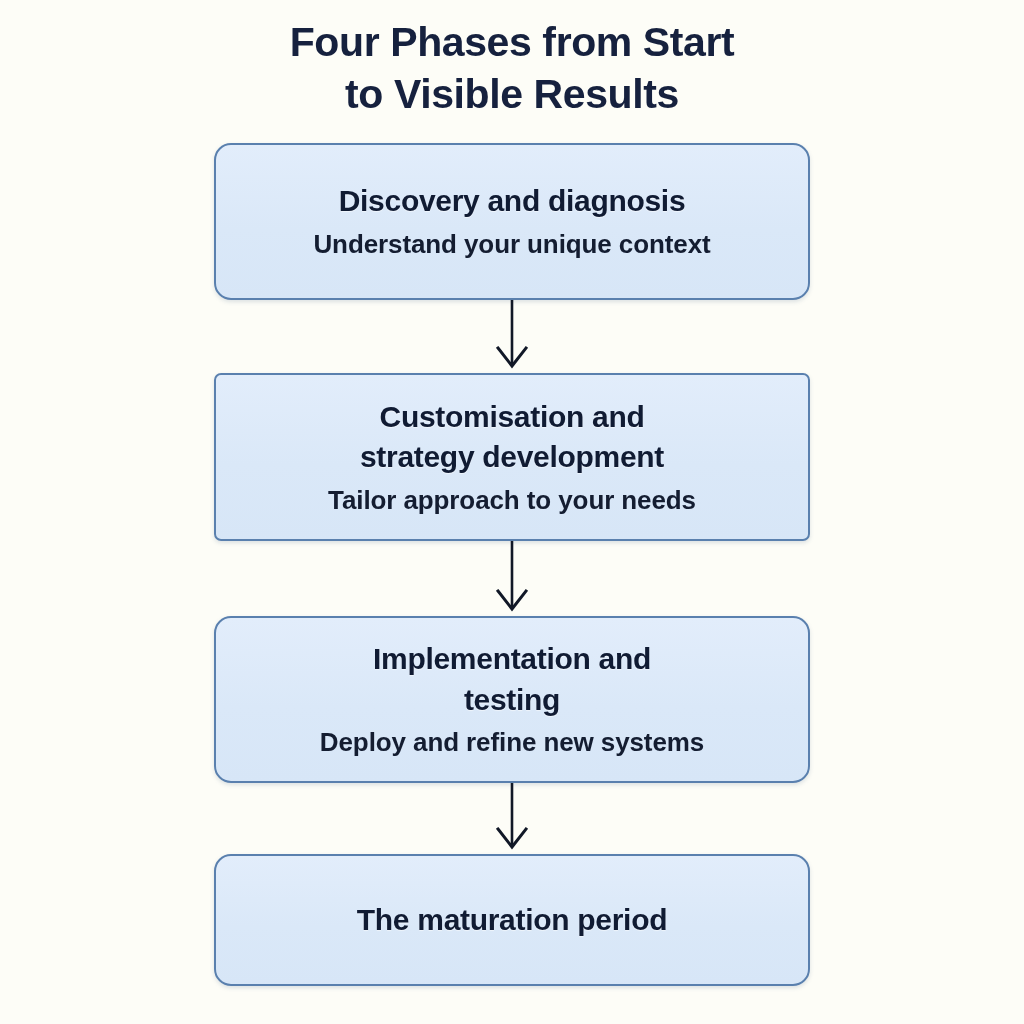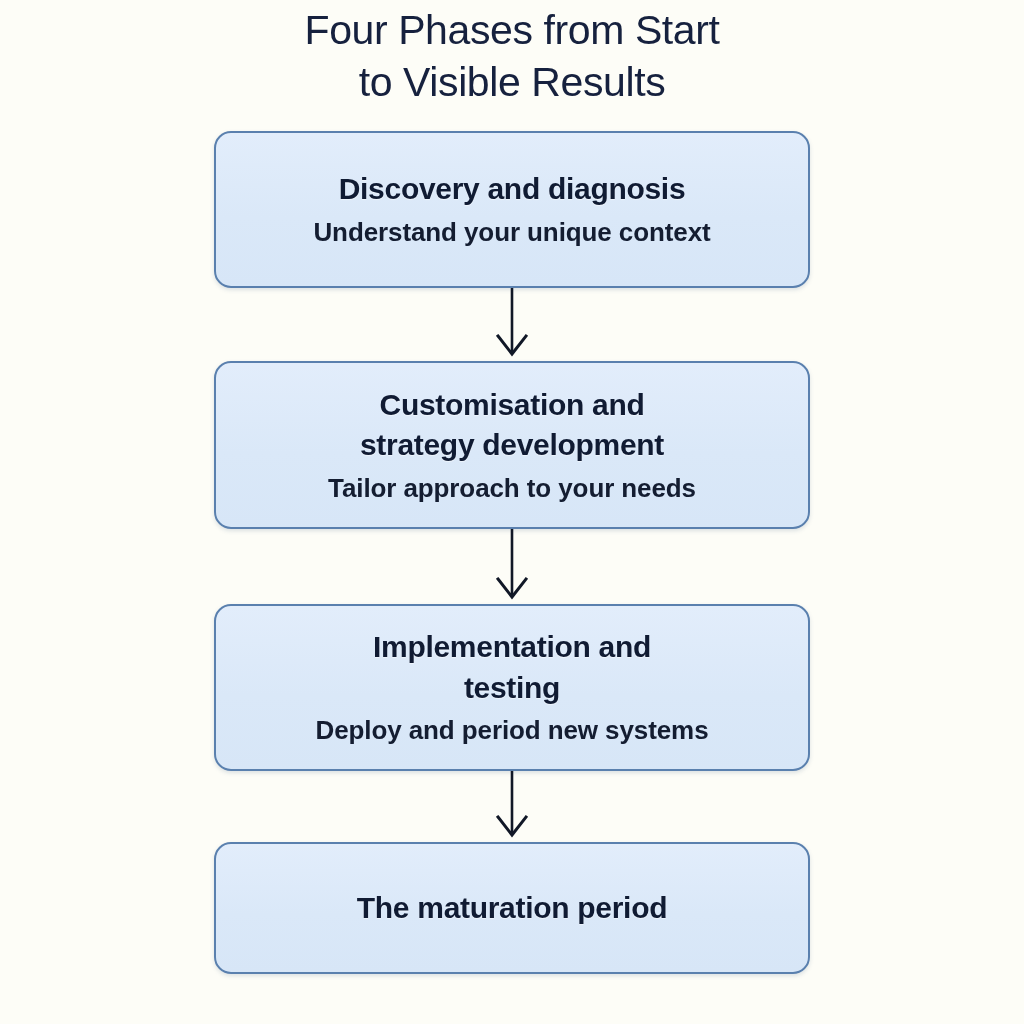--- a/index.html
+++ b/index.html
@@ -21,24 +21,24 @@
     height: 1024px;
     box-sizing: border-box;
     display: flex;
     flex-direction: column;
     align-items: center;
   }
 
   
   .chart-title {
     width: 700px;
-    margin-top: 4px;
+    margin-top: 16px;
     text-align: center;
     font-size: 41px;
-    font-weight: 400;
+    font-weight: 700;
     line-height: 1.28;
     letter-spacing: -0.4px;
     color: #16213e;
     white-space: pre-line;
   }
 
   
   .flow {
     position: relative;
     width: 596px;
@@ -58,21 +58,21 @@
     background: linear-gradient(180deg, #e2edfb 0%, #dae8f8 55%, #d7e6f7 100%);
     box-shadow: 0 2px 4px rgba(70, 100, 140, 0.18);
     display: flex;
     flex-direction: column;
     justify-content: center;
     text-align: center;
     padding: 12px 24px;
   }
 
   .node-1 { height: 157px; }
-  .node-2 { height: 168px; }
+  .node-2 { height: 168px; border-radius: 7px; }
   .node-3 { height: 167px; }
   .node-4 { height: 132px; }
 
   .node-title {
     font-size: 30px;
     font-weight: 700;
     line-height: 1.35;
     letter-spacing: -0.3px;
     color: #101b33;
     white-space: pre-line;
@@ -141,21 +141,21 @@
         <svg width="40" height="75" viewBox="0 0 40 75">
           <line x1="20" y1="0" x2="20" y2="66" stroke="#111827" stroke-width="2.6"></line>
           <polyline points="6,50 20,68 34,50" fill="none" stroke="#111827" stroke-width="3" stroke-linecap="square" stroke-linejoin="miter"></polyline>
         </svg>
       </span>
     </div>
 
     <div class="node node-3">
       <div class="node-title">Implementation and
 testing</div>
-      <div class="node-subtitle">Deploy and period new systems</div>
+      <div class="node-subtitle">Deploy and refine new systems</div>
     </div>
 
     <div class="connector c3">
       <span>
         <svg width="40" height="71" viewBox="0 0 40 71">
           <line x1="20" y1="0" x2="20" y2="62" stroke="#111827" stroke-width="2.6"></line>
           <polyline points="6,46 20,64 34,46" fill="none" stroke="#111827" stroke-width="3" stroke-linecap="square" stroke-linejoin="miter"></polyline>
         </svg>
       </span>
     </div>

